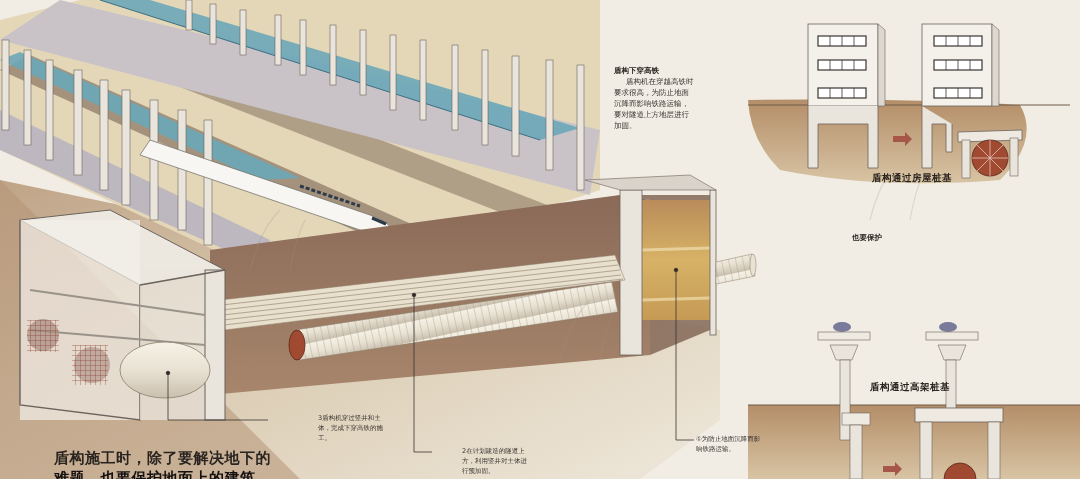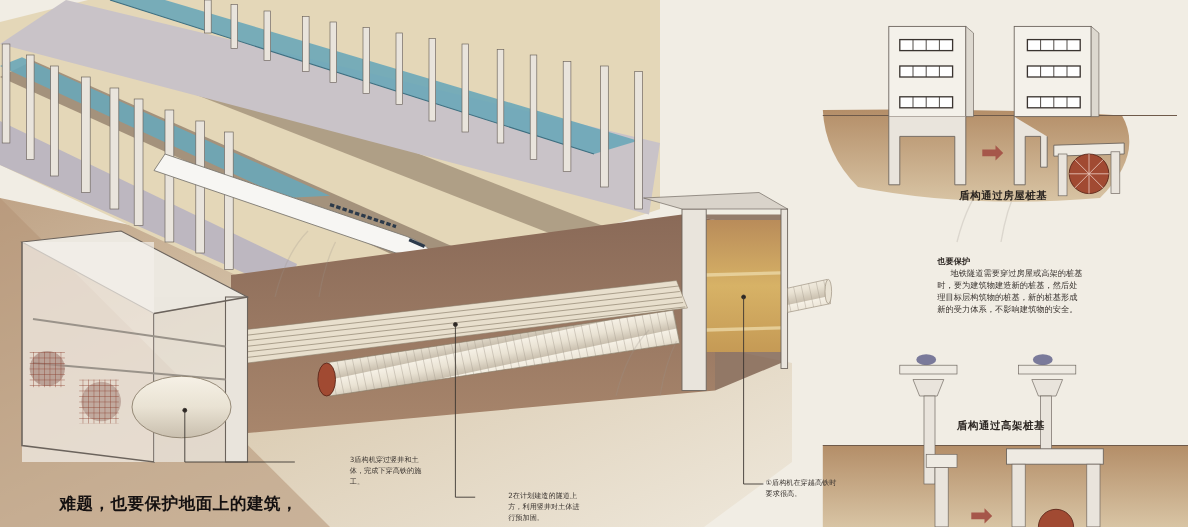--- a/index.html
+++ b/index.html
@@ -288,35 +288,39 @@
       <rect x="915" y="408" width="88" height="14" fill="#eeeae2" stroke="#6b635c" stroke-width="0.8"></rect>
       <rect x="920" y="422" width="12" height="57" fill="#e9e4dc" stroke="#6b635c" stroke-width="0.6"></rect>
       <rect x="988" y="422" width="12" height="57" fill="#e9e4dc" stroke="#6b635c" stroke-width="0.6"></rect>
 
       <path d="M883 466 L895 466 L895 462 L902 469 L895 476 L895 472 L883 472 Z" fill="#a6574a"></path>
 
       <circle cx="960" cy="479" r="16" fill="#a14a32" stroke="#5a2418" stroke-width="0.8"></circle>
     </g>
   </svg>
 
+  <div class="note" style="left:614px; top:65px; width:80px;">
+    <div class="title">盾构下穿高铁</div>
+    <div class="body">盾构机在穿越高铁时要求很高，为防止地面沉降而影响铁路运输，要对隧道上方地层进行加固。</div>
+  </div>
 
   <div class="note" style="left:852px; top:232px; width:132px;">
     <div class="title">也要保护</div>
-    <div class="body">地铁隧道需要穿过房屋或高架的桩基时，要为建筑物建造新的桩基，然后处理目标层构筑物的桩基，新的桩基形成新的受力体系，不影响建筑物的安全。</div>
   </div>
 
   <div class="caption" style="left:872px; top:172px;font-family:Liberation Mono, monospace;">盾构通过房屋桩基</div>
   <div class="caption" style="left:870px; top:381px;">盾构通过高架桩基</div>
 
   <div class="step" style="left:270px; top:413px; width:70px;margin-left:48px;">
     <span>3</span><span>盾构机穿过竖井和土体，完成下穿高铁的施工。</span>
   </div>
   <div class="step" style="left:434px; top:446px; width:68px;margin-left:28px;">
     <span>2</span><span>在计划建造的隧道上方，利用竖井对土体进行预加固。</span>
   </div>
   <div class="step" style="left:696px; top:434px; width:66px;">
-    <span>①</span><span>盾构机在穿越高铁时要求很高。</span>
+    <span>①</span><span>为防止地面沉降而影响铁路运输。</span>
   </div>
 
   <div class="intro">
+    <div>盾构施工时，除了要解决地下的</div>
     <div><span class="strong">难题，也要保护</span><span class="strong">地面上的建筑，</span></div>
   </div>
 </div>
 
 </body></html>

